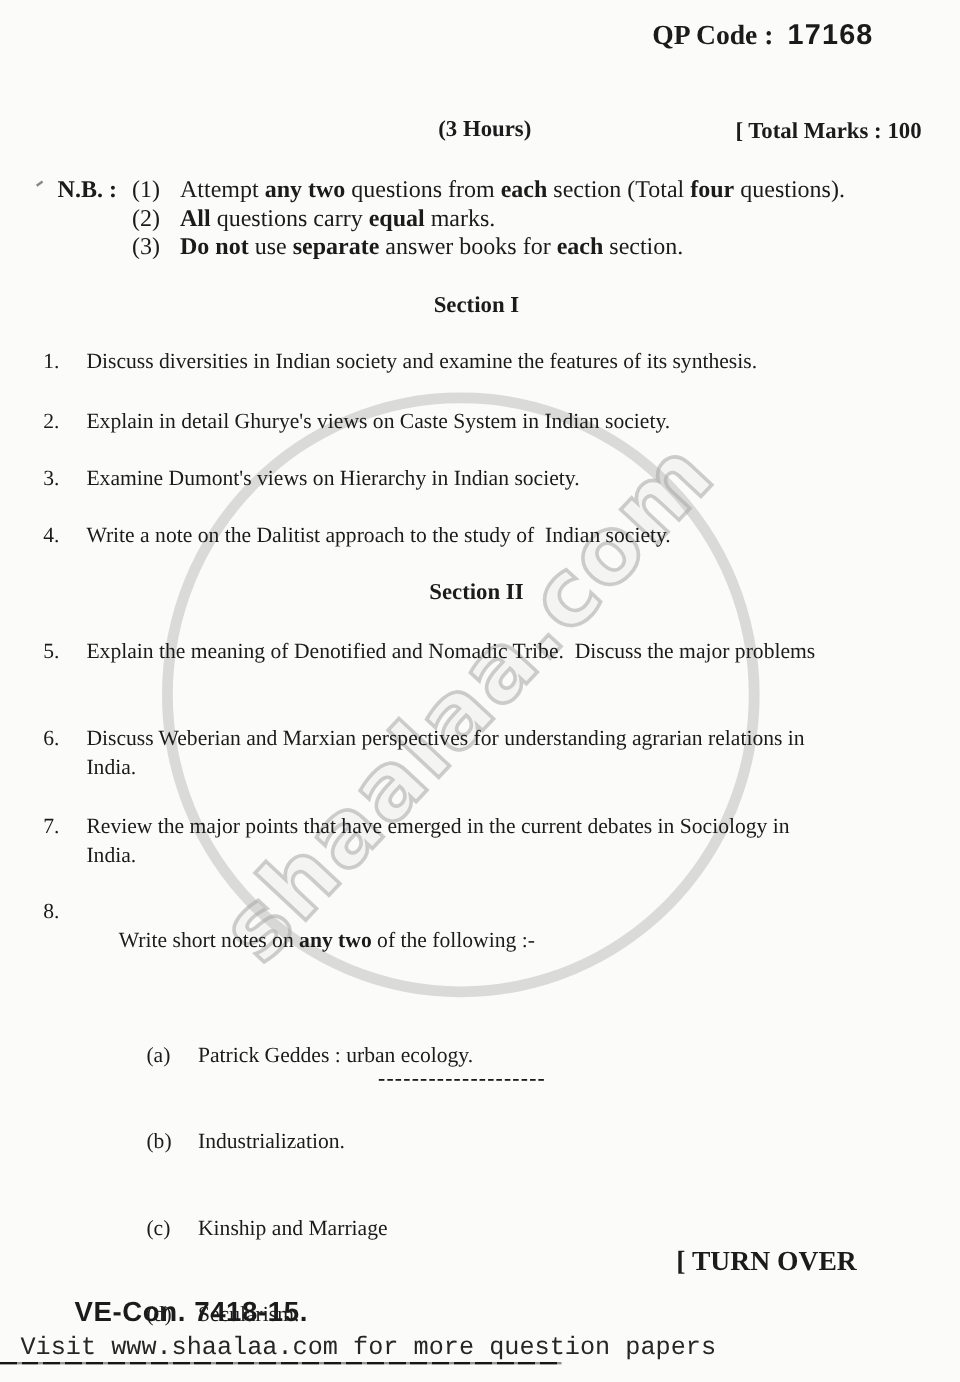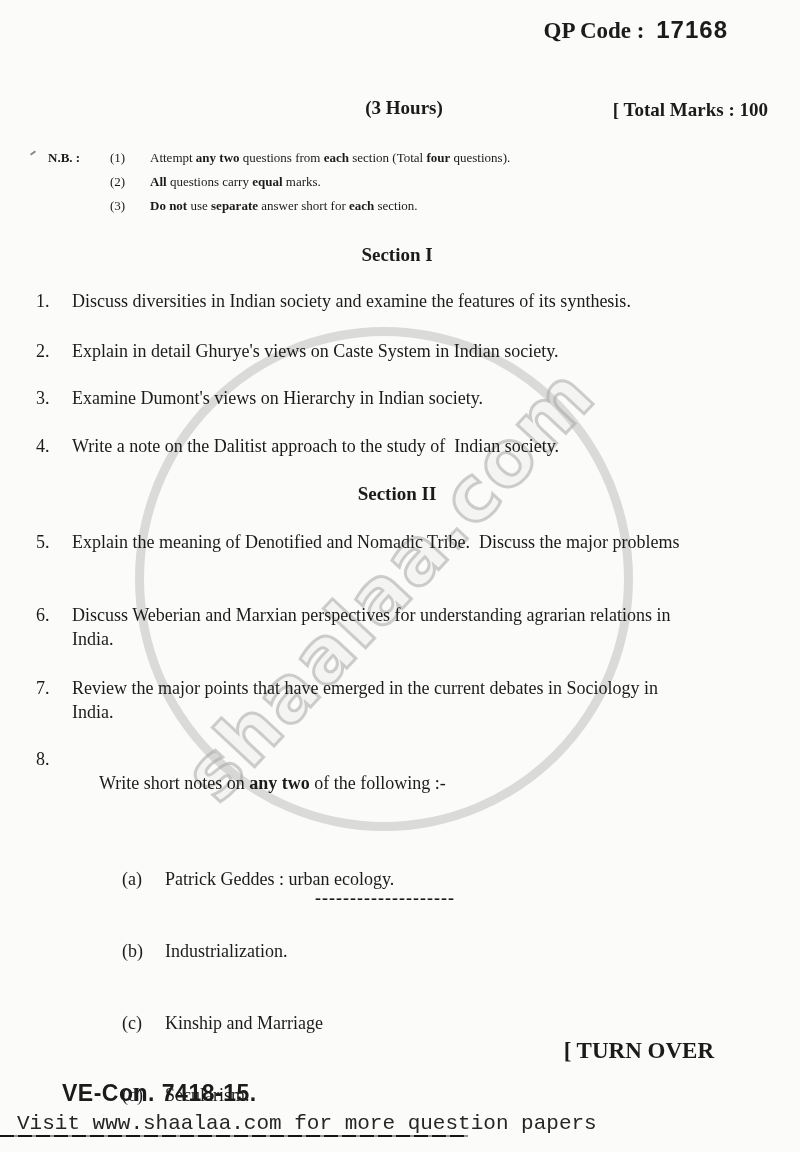--- a/index.html
+++ b/index.html
@@ -40,21 +40,21 @@
   
   .qp-code{position:absolute;top:16px;right:72px;font-size:23px;font-weight:bold;}
   .qp-code .code-num{
     font-family:"Liberation Sans","DejaVu Sans",sans-serif;
     font-size:24px;letter-spacing:1px;margin-left:6px;
   }
   .duration{position:absolute;top:97px;left:0;width:808px;text-align:center;font-size:19px;font-weight:bold;}
   .total-marks{position:absolute;top:99px;right:32px;font-size:19px;font-weight:bold;}
 
   
-  .nb{position:absolute;top:146px;left:48px;width:706px;display:flex;font-size:13px;line-height:24px;}
+  .nb{position:absolute;top:146px;left:48px;width:706px;display:flex;font-size:20px;line-height:24px;}
   .nb-label{width:62px;flex:none;font-weight:bold;}
   .nb-items{flex:1;}
   .nb-row{display:flex;}
   .nb-num{width:40px;flex:none;}
   .nb-text{flex:1;white-space:pre-wrap;}
 
   
   .sec-title{position:absolute;left:0;width:794px;text-align:center;font-size:19px;font-weight:bold;}
   .s1{top:244px;}
   .s2{top:483px;}
@@ -120,21 +120,21 @@
       <div class="nb-row">
         <span class="nb-num">(1)</span>
         <span class="nb-text"><span>Attempt </span><span class="b">any two</span><span> questions from </span><span class="b">each</span><span> section (Total </span><span class="b">four</span><span> questions).</span></span>
       </div>
       <div class="nb-row">
         <span class="nb-num">(2)</span>
         <span class="nb-text"><span class="b">All</span><span> questions carry </span><span class="b">equal</span><span> marks.</span></span>
       </div>
       <div class="nb-row">
         <span class="nb-num">(3)</span>
-        <span class="nb-text"><span class="b">Do not</span><span> use </span><span class="b">separate</span><span> answer short for </span><span class="b">each</span><span> section.</span></span>
+        <span class="nb-text"><span class="b">Do not</span><span> use </span><span class="b">separate</span><span> answer books for </span><span class="b">each</span><span> section.</span></span>
       </div>
     </div>
   </div>
 
   <div class="sec-title s1 layer">Section I</div>
 
   <div class="question q1 layer">
     <span class="qnum">1.</span>
     <span class="qtext"><span>Discuss diversities in Indian society and examine the features of its synthesis.</span></span>
   </div>

